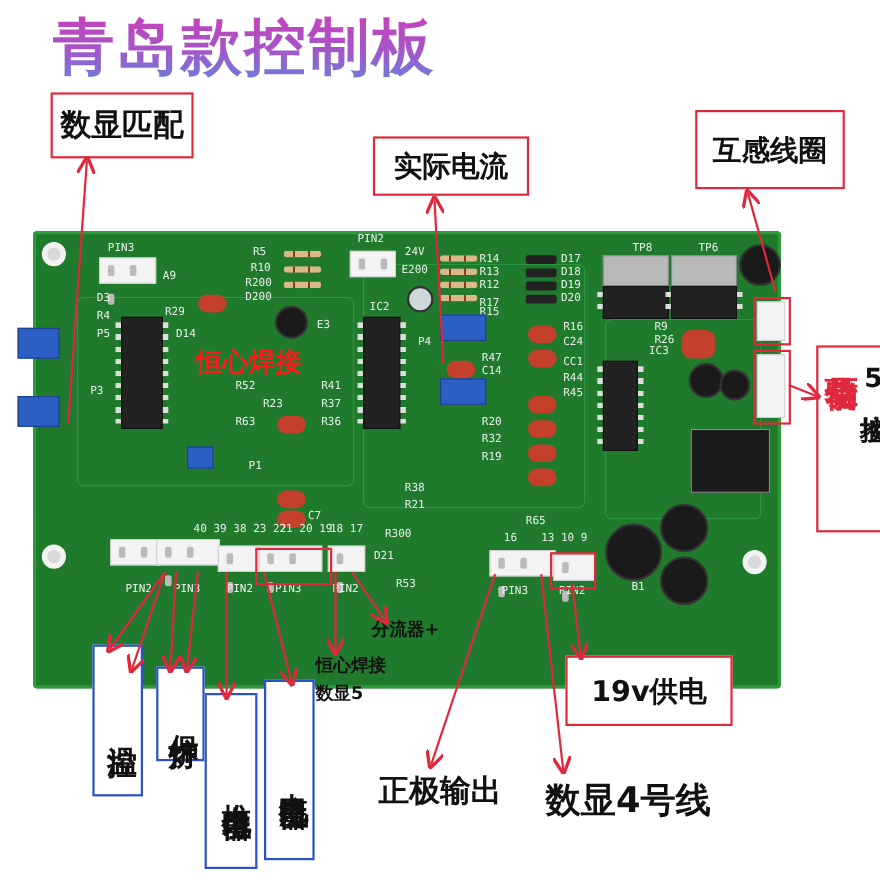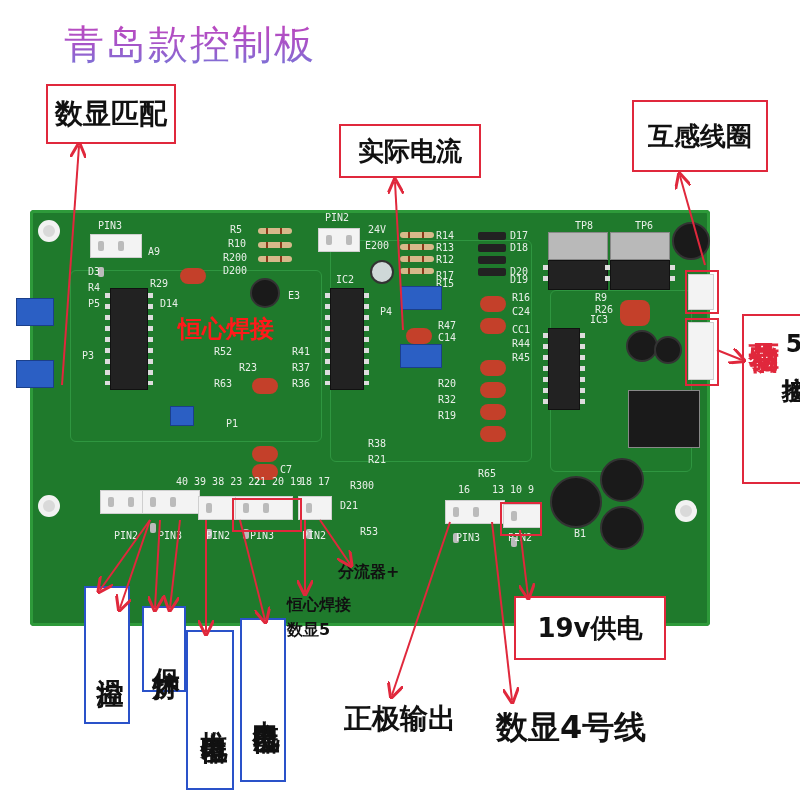--- a/index.html
+++ b/index.html
@@ -1,18 +1,18 @@
 <!DOCTYPE html>
 <html><head>
 <meta charset="utf-8">
 <style>
   html, body { margin:0; padding:0; }
   body { width:800px; height:800px; background:#ffffff; position:relative; overflow:hidden;
          font-family:"DejaVu Sans","Liberation Sans",sans-serif; }
-  .title { position:absolute; left:64px; top:8px; font-size:40px; font-weight:normal; letter-spacing:2px;
+  .title { position:absolute; left:48px; top:8px; font-size:56px; font-weight:bold; letter-spacing:2px;
            background:linear-gradient(180deg,#cc3fb8 0%,#a754c8 50%,#5f86e0 100%);
            -webkit-background-clip:text; background-clip:text; color:transparent; line-height:72px; }
   .box-red { position:absolute; border:2px solid #e0283c; background:#fff; font-weight:bold; color:#111;
              display:flex; align-items:center; justify-content:center; box-sizing:border-box; }
   .box-blue { position:absolute; border:2px solid #2a52c9; background:#fff; font-weight:bold; color:#111;
               display:flex; align-items:flex-start; justify-content:center; box-sizing:border-box;
               writing-mode:vertical-rl; text-orientation:upright; font-size:27px; padding-top:8px; letter-spacing:2px; }
   .plain { position:absolute; font-weight:bold; color:#111; white-space:nowrap; }
   .board { position:absolute; left:30px; top:210px; width:680px; height:416px; background:#1f7a2c;
            border-radius:4px; box-shadow:inset 0 0 0 3px #2e9a3a; }
@@ -114,21 +114,21 @@
   <div class="silk" style="left:408px;top:200px;">R19</div>
   <div class="silk" style="left:338px;top:228px;">R38</div>
   <div class="silk" style="left:338px;top:244px;">R21</div>
 
   <div class="diode" style="left:448px;top:22px;"></div>
   <div class="diode" style="left:448px;top:34px;"></div>
   <div class="diode" style="left:448px;top:46px;"></div>
   <div class="diode" style="left:448px;top:58px;"></div>
   <div class="silk" style="left:480px;top:20px;">D17</div>
   <div class="silk" style="left:480px;top:32px;">D18</div>
-  <div class="silk" style="left:480px;top:44px;margin-top:20px;">D19</div>
+  <div class="silk" style="left:480px;top:44px;">D19</div>
   <div class="silk" style="left:480px;top:56px;">D20</div>
   <div class="cap-red" style="left:450px;top:86px;"></div>
   <div class="cap-red" style="left:450px;top:108px;"></div>
   <div class="cap-red" style="left:450px;top:150px;"></div>
   <div class="cap-red" style="left:450px;top:172px;"></div>
   <div class="cap-red" style="left:450px;top:194px;"></div>
   <div class="cap-red" style="left:450px;top:216px;"></div>
   <div class="silk" style="left:482px;top:82px;">R16</div>
   <div class="silk" style="left:482px;top:96px;">C24</div>
   <div class="silk" style="left:482px;top:114px;">CC1</div>

